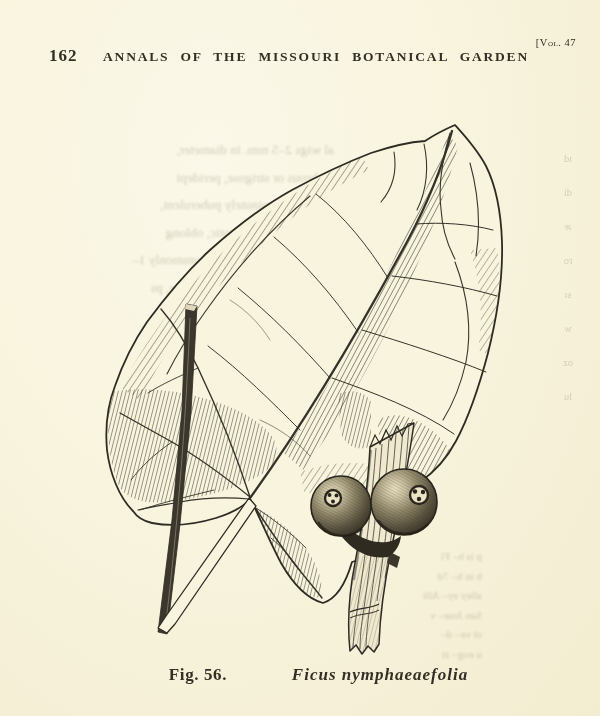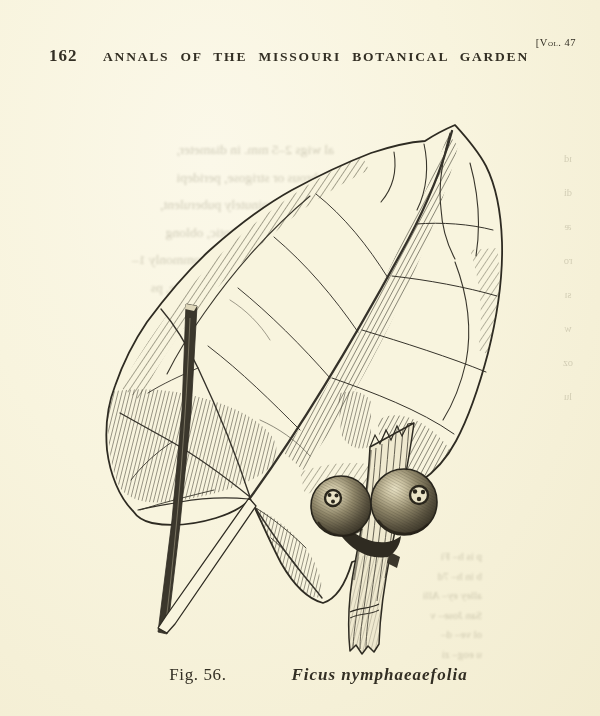--- a/index.html
+++ b/index.html
@@ -17,21 +17,21 @@
   
   .txt{position:absolute;color:#332f24;z-index:3;}
   .volref{top:37px;right:24px;font-size:10.5px;letter-spacing:.5px;font-variant:small-caps;padding-left:11px;}
   .pagenum{top:46px;left:49px;font-size:17px;letter-spacing:1px;font-weight:bold;}
   .jtitle{top:49px;left:0;right:0;text-align:center;font-size:13.5px;font-weight:700;
           letter-spacing:1.8px;word-spacing:6px;padding-left:32px;}
   .entry{top:81px;left:55px;right:20px;font-size:13px;word-spacing:2.5px;letter-spacing:.2px;}
   .entry .sc{font-variant:small-caps;letter-spacing:.8px;}
   .entry .it{font-style:italic;}
   .caption{top:665px;left:14px;right:0;text-align:center;font-size:17px;letter-spacing:.6px;}
-  .caption .lbl{font-weight:400;margin-right:16px;margin-left:23px;}
+  .caption .lbl{font-weight:700;margin-right:16px;margin-left:23px;}
   .caption .sp{font-style:italic;font-weight:600;letter-spacing:1px;margin-left:44px;}
   
   svg.fig{position:absolute;left:0;top:0;z-index:2;}
 </style>
 </head>
 <body>
 
 <div class="page">
 
   <div class="ghost ghost-left">

